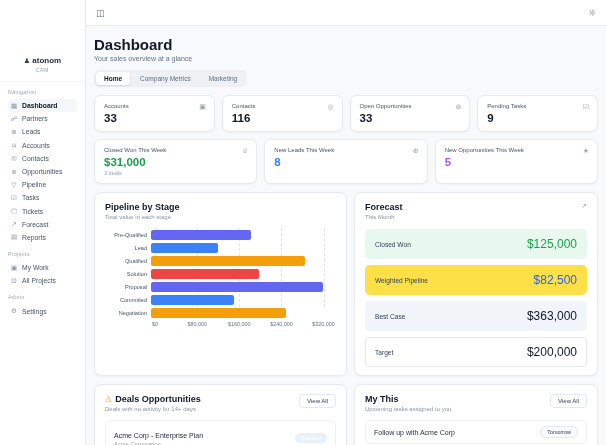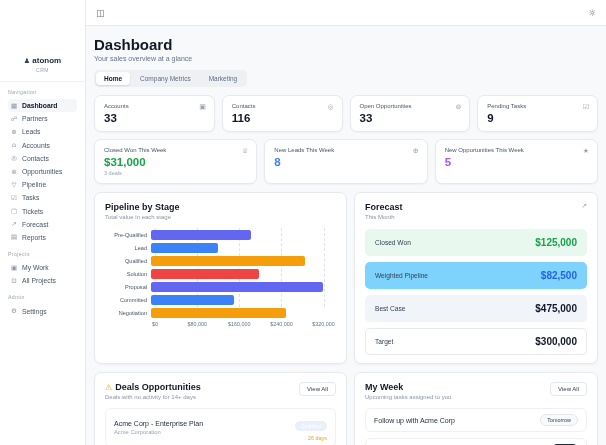--- a/index.html
+++ b/index.html
@@ -68,23 +68,23 @@
   .bar-track { flex:1; height:10px; position:relative; margin-right:4px; }
   .bar { height:10px; border-radius:2px; }
   .axis { position:relative; height:10px; margin-left:50px; margin-right:4px; }
   .xtick { position:absolute; top:2px; transform:translateX(-50%); font-size:5.4px; color:#64748b; white-space:nowrap; }
 
   
   .f-rows { margin-top:9px; display:flex; flex-direction:column; gap:6px; }
   .f-row { display:flex; justify-content:space-between; align-items:center;
     border-radius:5px; padding:7px 9px; border:1px solid transparent; }
   .f-row .fl { font-size:6.6px; color:#334155; }
-  .f-row .fv { font-size:10px; font-weight:bold; }
+  .f-row .fv { font-size:12px; font-weight:normal; }
   .f-green { background:#e9f8ef; } .f-green .fv { color:#16a34a; }
-  .f-blue  { background:#7dd3fc; } .f-blue .fv  { color:#2563eb; }
+  .f-blue  { background:#fde047; } .f-blue .fv  { color:#2563eb; }
   .f-gray  { background:#f1f5f9; } .f-gray .fv  { color:#0f172a; }
   .f-plain { background:#ffffff; border-color:#e7e9ee; } .f-plain .fv { color:#0f172a; }
 
   
   .bottom-row { display:flex; gap:7px; margin-top:8px; }
   .bot-card { padding:9px 10px; }
   .bot-left { width:253px; min-width:253px; }
   .bot-right { flex:1; }
   .bot-head { display:flex; justify-content:space-between; align-items:flex-start; }
   .warn-ico { font-family:"DejaVu Sans", sans-serif; color:#f59e0b; font-size:8px; margin-right:3px; }
@@ -318,25 +318,25 @@
               <div class="f-row f-green">
                 <div class="fl">Closed Won</div>
                 <div class="fv">$125,000</div>
               </div>
               <div class="f-row f-blue">
                 <div class="fl">Weighted Pipeline</div>
                 <div class="fv">$82,500</div>
               </div>
               <div class="f-row f-gray">
                 <div class="fl">Best Case</div>
-                <div class="fv">$475,000</div>
+                <div class="fv">$363,000</div>
               </div>
               <div class="f-row f-plain">
                 <div class="fl">Target</div>
-                <div class="fv">$300,000</div>
+                <div class="fv">$200,000</div>
               </div>
             </div>
         </div>
       </div>
 
       <div class="bottom-row">
         <div class="card bot-card bot-left">
           <div class="bot-head">
             <div>
               <div class="card-title"><span class="warn-ico">⚠</span><span>Deals Opportunities</span></div>
@@ -351,21 +351,21 @@
                   <div class="li-company">Acme Corporation</div>
                 </div>
                 <div class="li-right"><div class="badge badge-faint">Qualified</div><div class="li-days">26 days</div></div>
               </div>
             </div>
         </div>
 
         <div class="card bot-card bot-right">
           <div class="bot-head">
             <div>
-              <div class="card-title">My Week</div>
+              <div class="card-title">My This</div>
               <div class="card-sub">Upcoming tasks assigned to you</div>
             </div>
             <button class="view-all">View All</button>
           </div>
           <div class="list" id="task-list">
               <div class="list-item">
                 <div class="li-name">Follow up with Acme Corp</div>
                 <div class="badge due-light">Tomorrow</div>
               </div>
               <div class="list-item">

